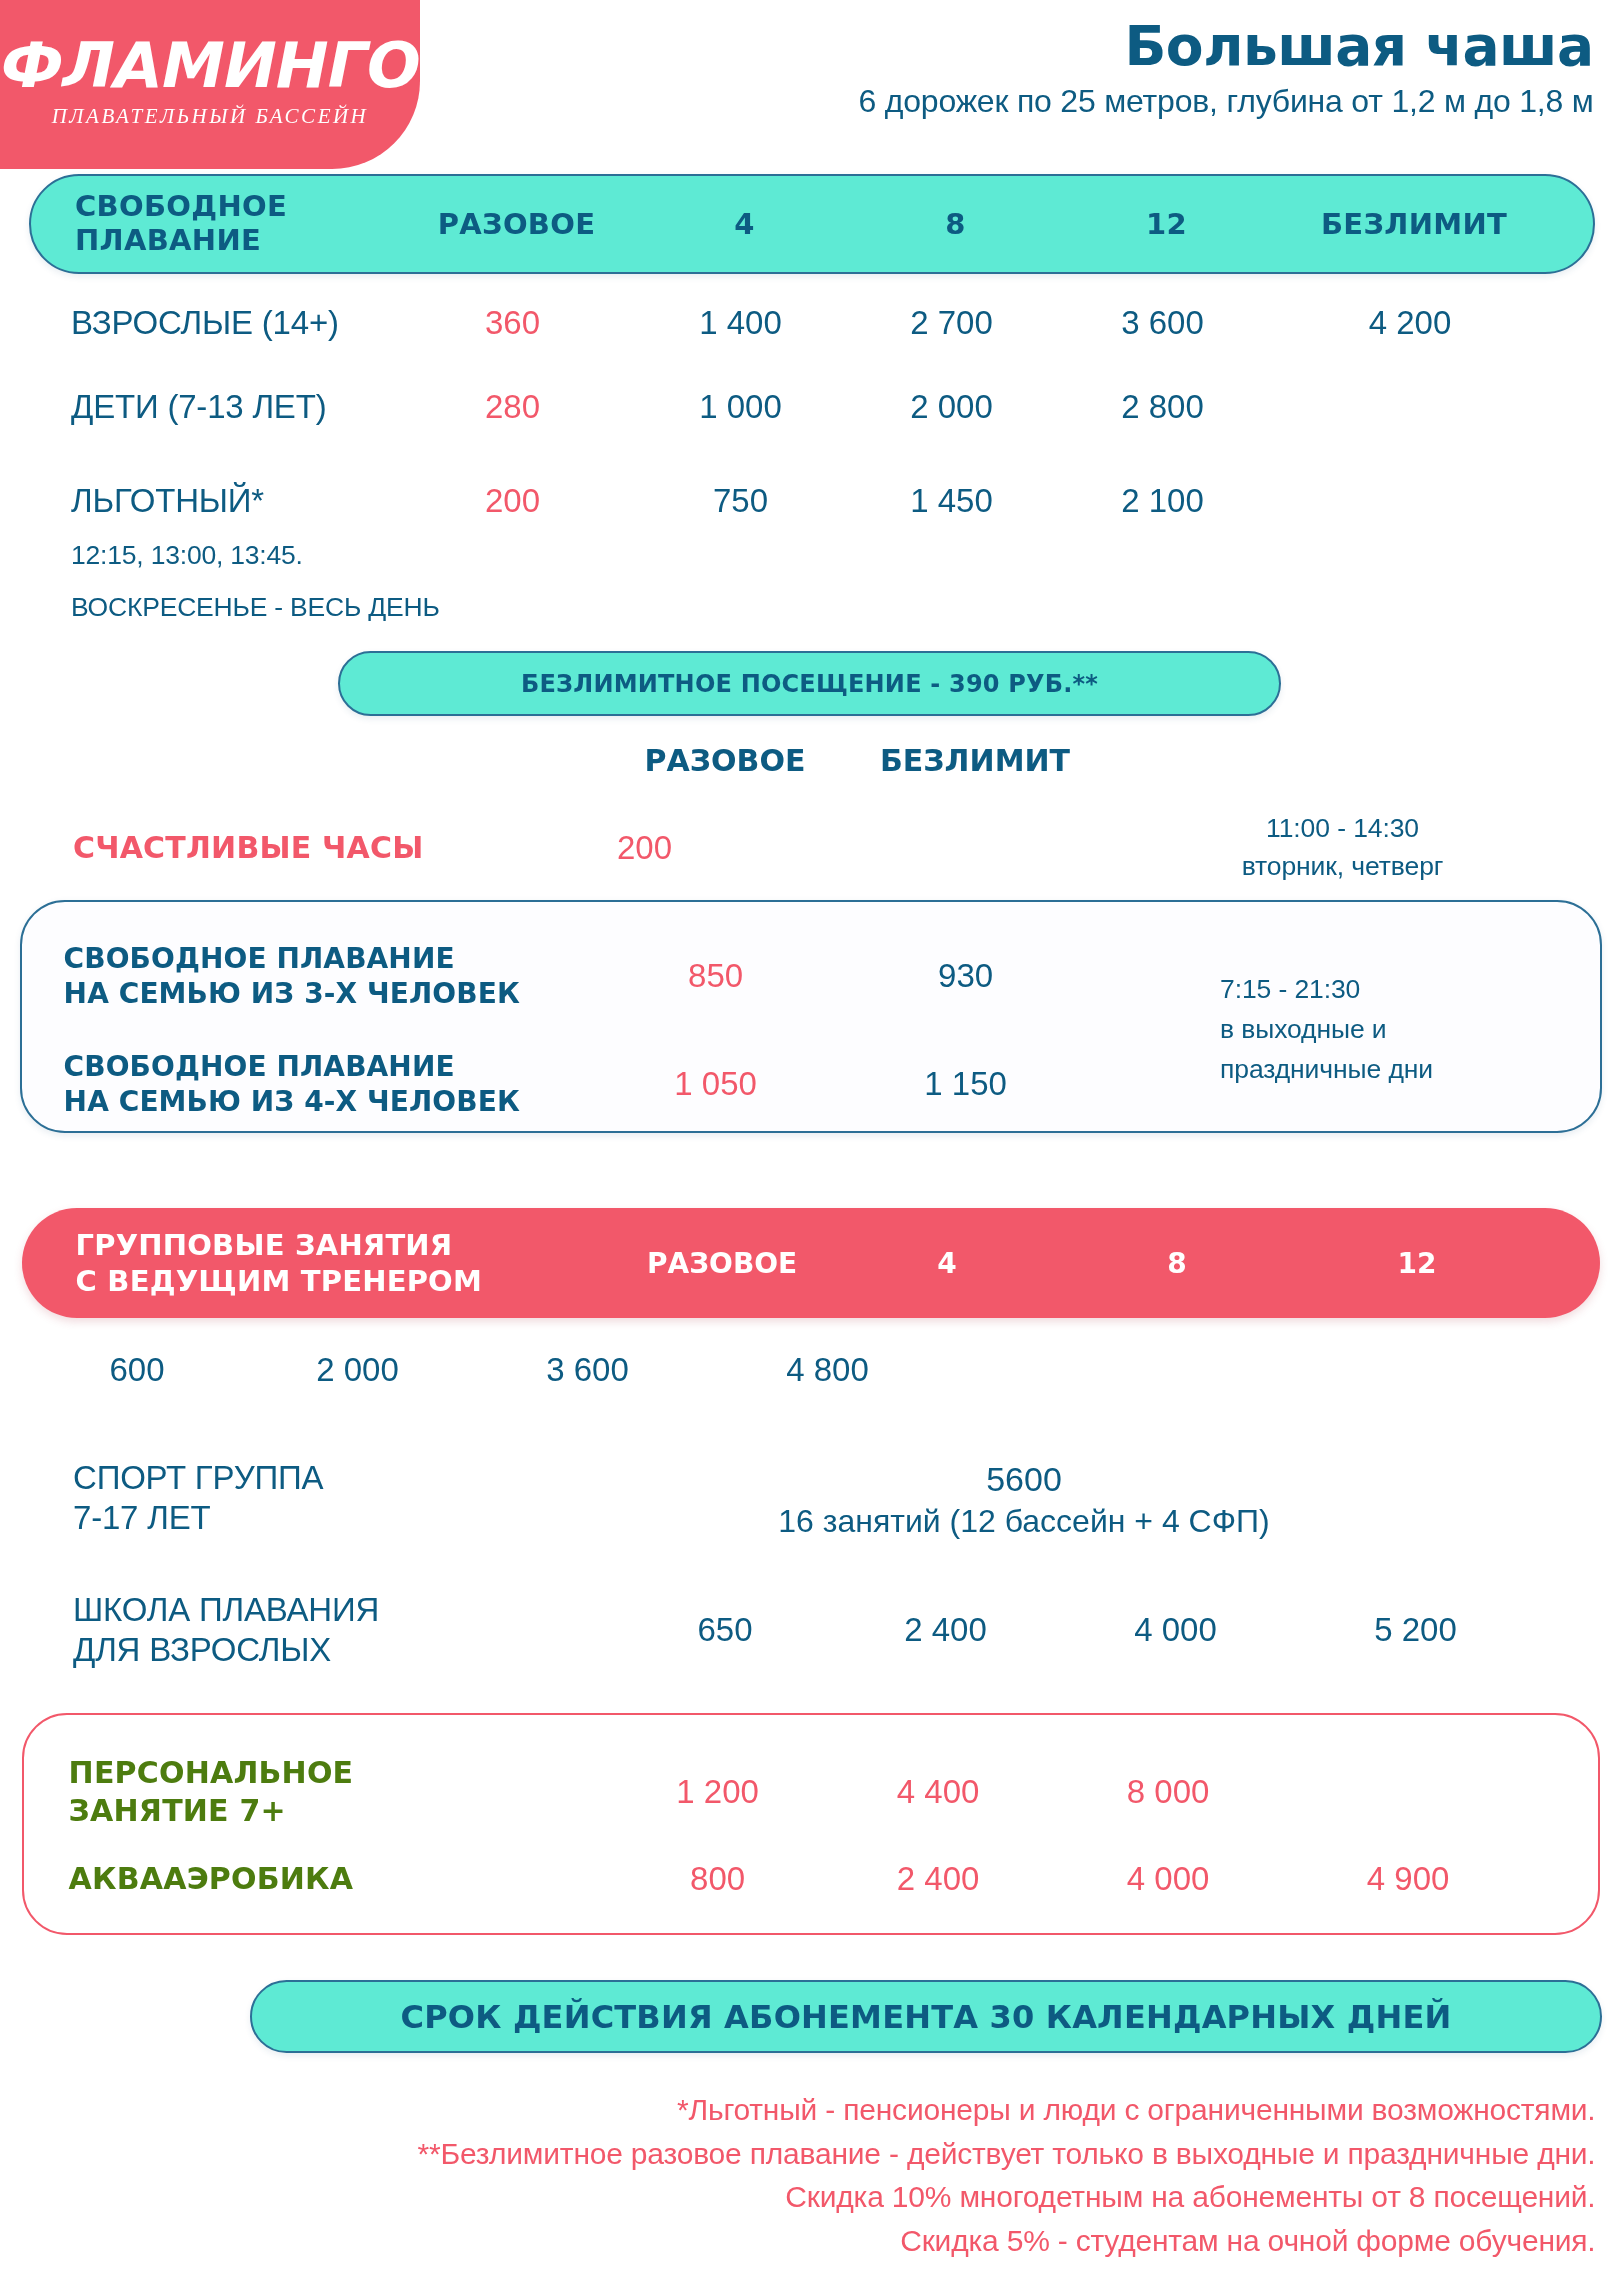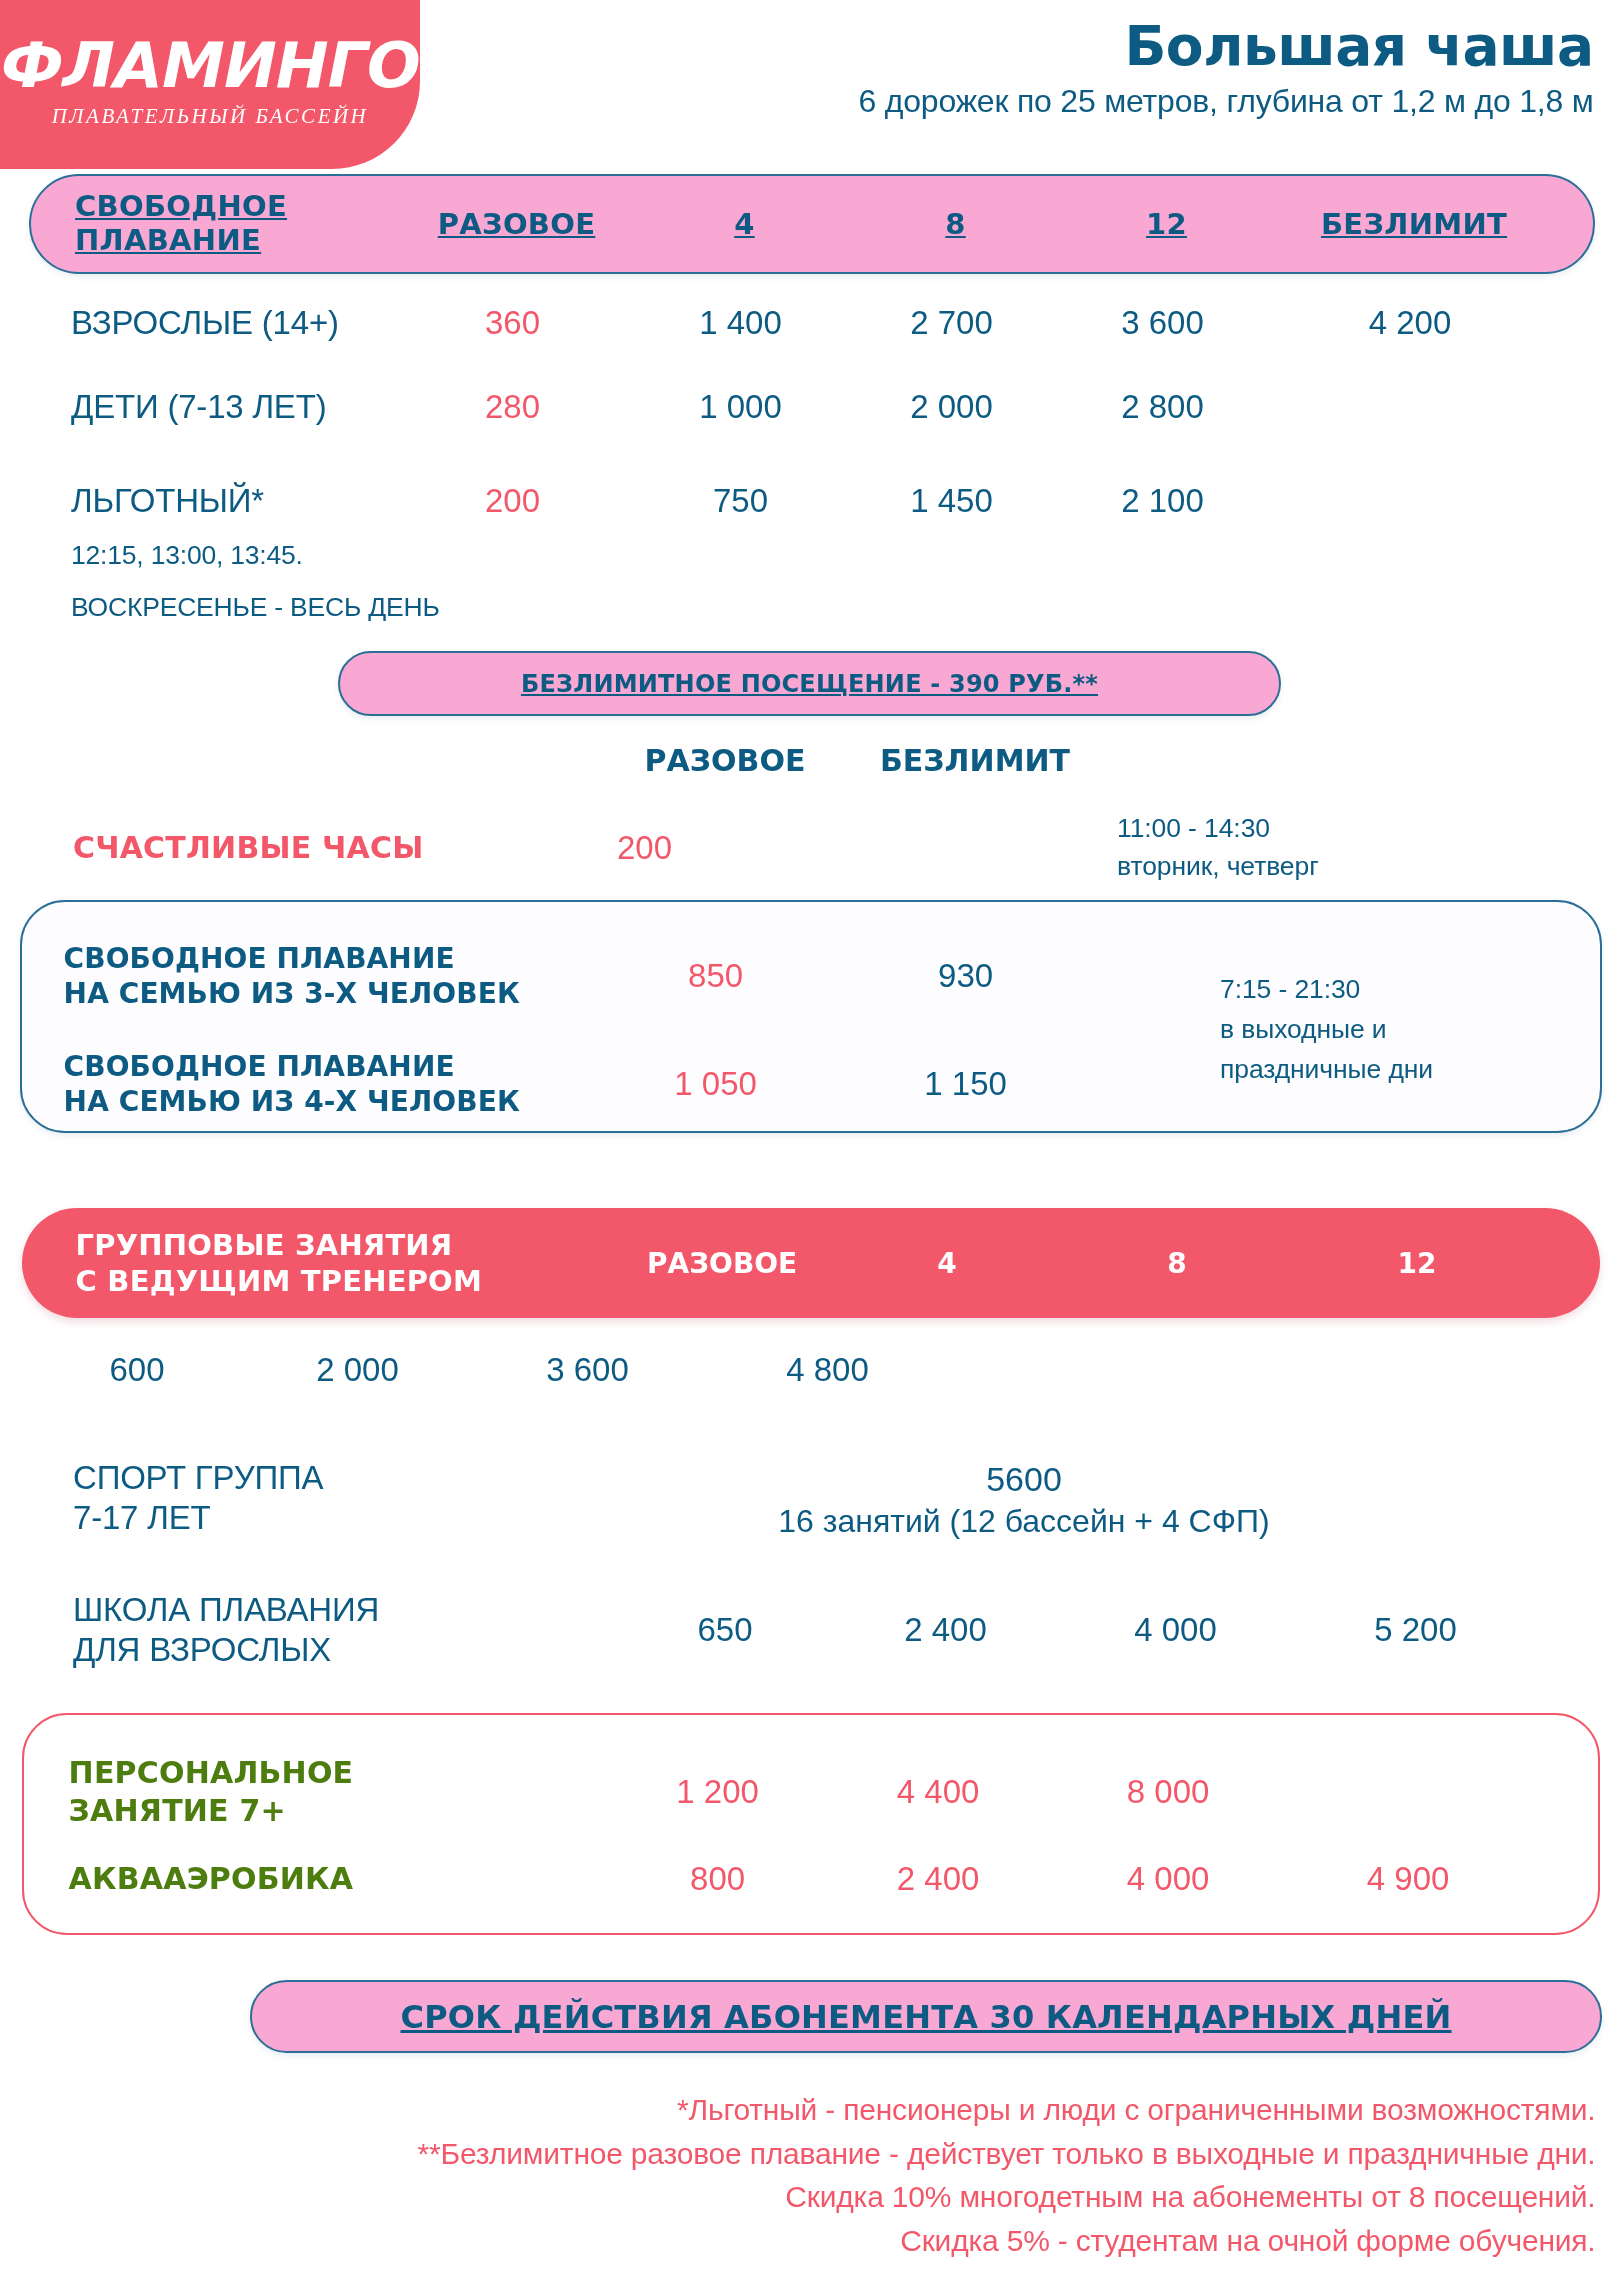--- a/index.html
+++ b/index.html
@@ -51,23 +51,22 @@
     font-family:"Liberation Sans", sans-serif;
     font-size:32px;color:#0d5b82;
     margin-top:7.8px;letter-spacing:-0.2px;
     white-space:nowrap;
   }
 
   
   .pill-outline{
     border:2.5px solid #2c6f96;
     border-radius:979px;
-    background:#f9a8d4;
+    background:#5eead4;
     box-shadow:0 2.9px 6.9px rgba(40,90,130,.10);
-    text-decoration:underline;
   }
   .box-outline{
     border:2.5px solid #2c6f96;
     border-radius:45px;
     background:#fdfdff;
     box-shadow:0 2.9px 6.9px rgba(40,90,130,.10);
   }
   .box-pink{
     border:2.5px solid #f2586a;
     border-radius:45px;
@@ -128,21 +127,21 @@
     position:absolute;left:29px;top:743px;width:1562px;
     display:flex;align-items:center;
   }
   .hh-head .cell{
     font-family:"DejaVu Sans", sans-serif;
     font-weight:bold;font-size:30px;color:#0d5b82;text-align:center;
   }
   .h-name{width:588px;text-align:left !important;padding-left:44px;box-sizing:border-box;}
   .h-1{width:216px;}
   .h-2{width:284px;}
-  .h-3{width:451px;text-align:left;}
+  .h-3{width:451px;text-align:center;}
 
   .hh-row{
     position:absolute;left:29px;top:810px;width:1562px;
     display:flex;align-items:center;
   }
   .hh-row .h-name{
     font-family:"DejaVu Sans", sans-serif;
     font-weight:bold;font-size:30px;color:#f2586a;letter-spacing:0.2px;
   }
   .hh-row .h-1{font-size:33px;color:#f2586a;}

